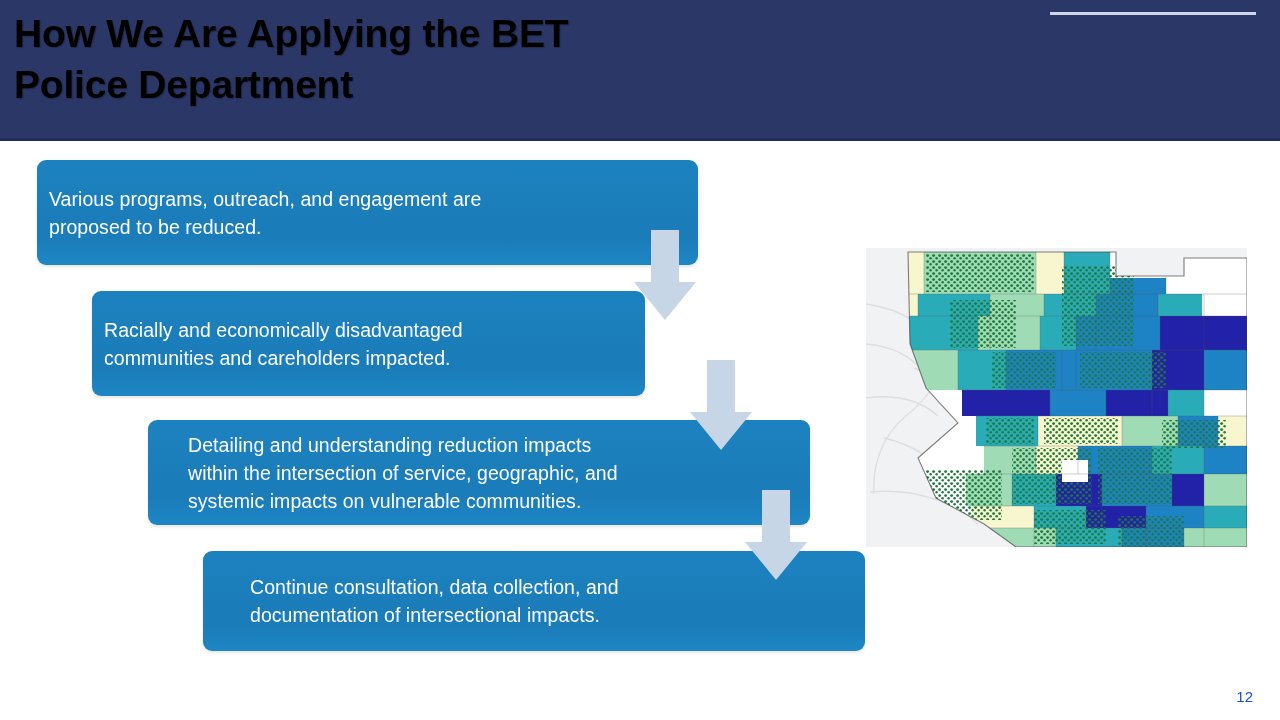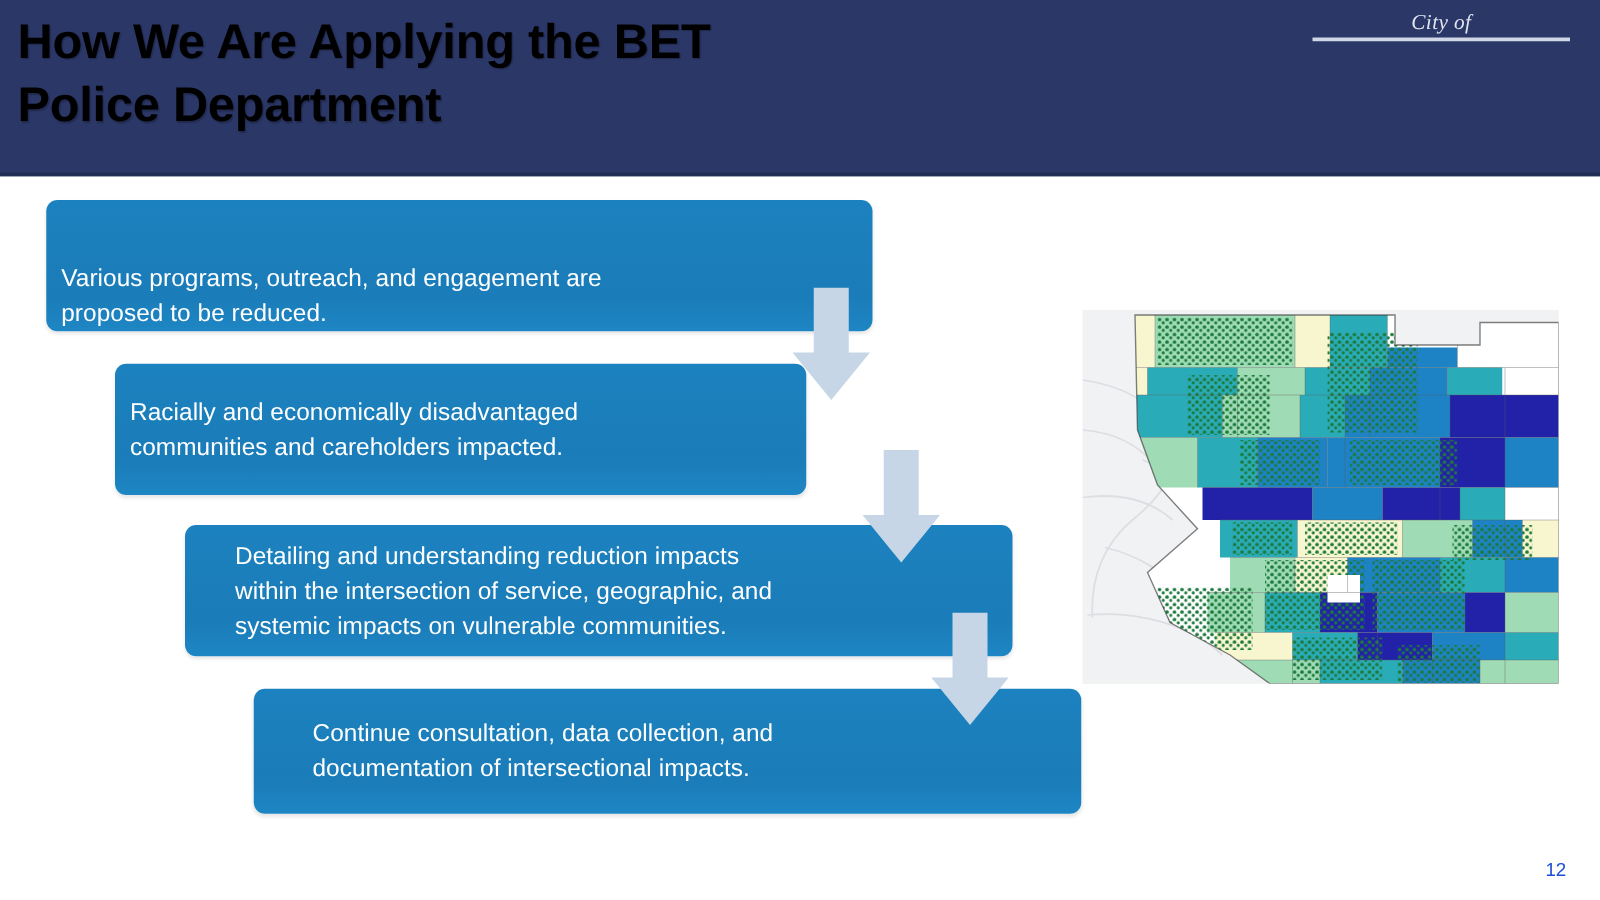--- a/index.html
+++ b/index.html
@@ -90,21 +90,21 @@
     color: #ffffff;
     font-family: "Liberation Sans", sans-serif;
     font-size: 19.5px;
     line-height: 28px;
     white-space: pre-line;
     padding-left: 12px;
     padding-right: 14px;
     letter-spacing: 0.05px;
   }
 
-  #box1 { left: 37px;  top: 160px; width: 661px; height: 105px; align-items: flex-end; }
+  #box1 { left: 37px;  top: 160px; width: 661px; height: 105px; }
   #box2 { left: 92px;  top: 291px; width: 553px; height: 105px; }
   #box3 { left: 148px; top: 420px; width: 662px; height: 105px; padding-left: 28px; }
   #box4 { left: 203px; top: 551px; width: 662px; height: 100px; padding-left: 35px; }
 
   
   .arrow {
     position: absolute;
     width: 62px;
     height: 96px;
     z-index: 5;
@@ -139,21 +139,20 @@
 </style>
 </head>
 <body>
 
 <div class="header-band"></div>
 
 <div class="slide-title">How We Are Applying the BET
  Police Department</div>
 
 <div class="city-logo">
-  <div class="logo-city-of">City of</div>
   <div class="logo-rule"></div>
 </div>
 
 <div class="flow-box" id="box1">
   <div class="flow-text">Various programs, outreach, and engagement are
 proposed to be reduced.</div>
 </div>
 
 <div class="flow-box" id="box2">
   <div class="flow-text">Racially and economically disadvantaged

